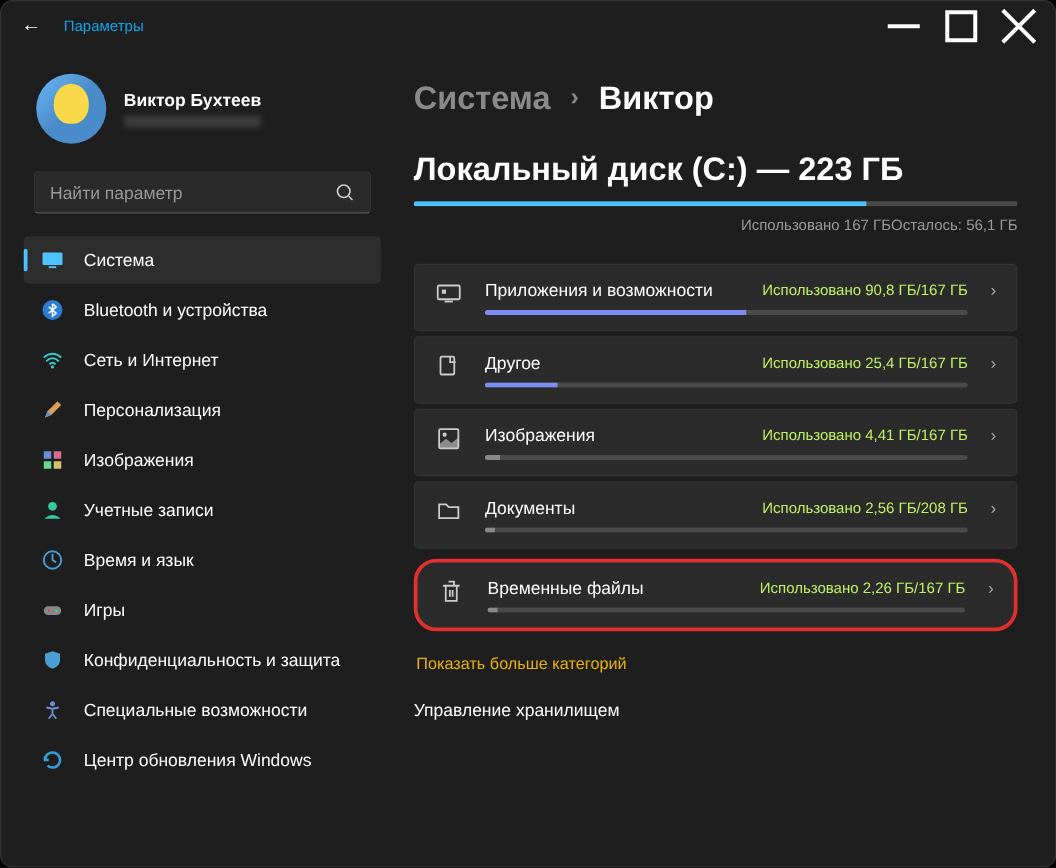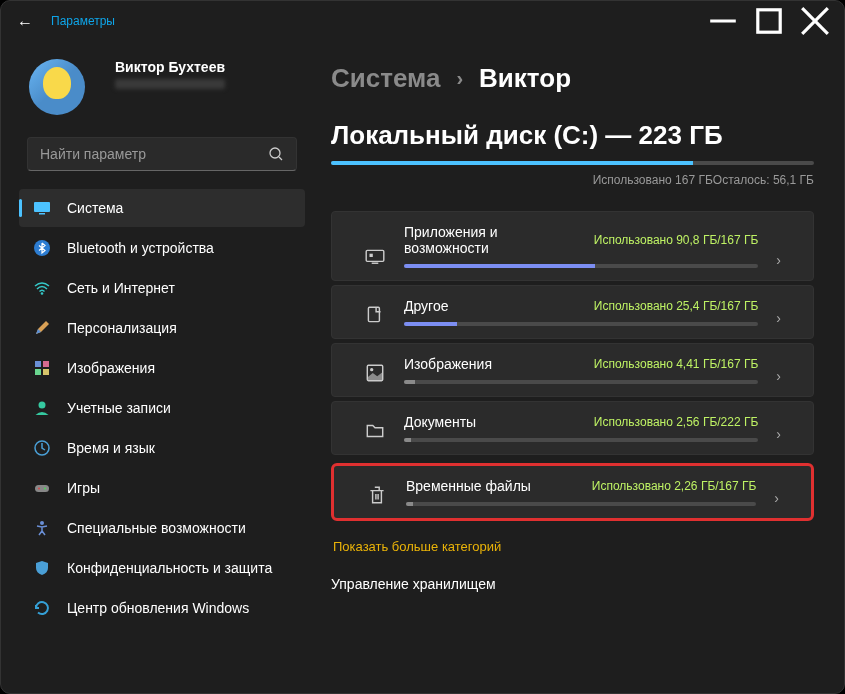--- a/index.html
+++ b/index.html
@@ -5,43 +5,43 @@
 *{margin:0;padding:0;box-sizing:border-box;font-family:'Segoe UI',Arial,sans-serif}
 body{background:#000;display:flex;align-items:center;justify-content:center;min-height:100vh}
 .window{width:845px;height:694px;background:#1e1e1e;border:1px solid #333;border-radius:10px;overflow:hidden;display:flex;flex-direction:column}
 .titlebar{height:40px;display:flex;align-items:center;padding:0 6px;color:#fff}
 .back-btn{width:36px;height:36px;display:flex;align-items:center;justify-content:center;color:#fff;cursor:pointer;font-size:16px}
 .title{font-size:12px;margin-left:8px;color:#0ea5e9}
 .win-controls{margin-left:auto;display:flex}
 .win-btn{width:46px;height:32px;display:flex;align-items:center;justify-content:center;color:#fff;font-size:11px}
 .body{flex:1;display:flex;overflow:hidden}
 .sidebar{width:310px;padding:10px 6px 0 18px;overflow-y:auto}
-.profile{display:flex;gap:30px;padding:8px 10px 18px 10px}
+.profile{display:flex;align-items:center;gap:14px;padding:8px 10px 18px 10px}
 .avatar{width:56px;height:56px;border-radius:50%;background:linear-gradient(135deg,#6ab7f5 0%,#4a8cc9 50%);position:relative;overflow:hidden}
 .avatar::after{content:"";position:absolute;left:14px;top:8px;width:28px;height:32px;background:#f9d94a;border-radius:50% 50% 45% 45%}
 .profile-name{font-size:14px;font-weight:600;color:#fff}
 .profile-email{width:110px;height:10px;background:#3a3a3a;border-radius:2px;margin-top:4px;filter:blur(2px)}
 .search{display:flex;align-items:center;background:#2a2a2a;border:1px solid #333;border-bottom:1px solid #666;border-radius:4px;height:34px;padding:0 12px;margin:4px 8px 18px 8px;color:#aaa}
 .search input{flex:1;background:transparent;border:none;color:#ccc;font-size:14px;outline:none}
 .search input::placeholder{color:#999}
 .nav{}
 .nav-item{display:flex;align-items:center;gap:16px;height:38px;padding:0 14px;border-radius:4px;color:#fff;font-size:14px;cursor:pointer;margin-bottom:2px}
 .nav-item.active{background:#2d2d2d;position:relative}
 .nav-item.active::before{content:"";position:absolute;left:0;top:10px;bottom:10px;width:3px;background:#4cc2ff;border-radius:2px}
 .nav-icon{width:18px;height:18px;display:flex;align-items:center;justify-content:center;flex-shrink:0}
 .main{flex:1;padding:22px 30px 0 20px;overflow-y:auto;color:#fff}
 .breadcrumb{display:flex;align-items:center;gap:16px;font-size:26px;font-weight:600;margin-bottom:26px}
 .breadcrumb .root{color:#8a8a8a}
 .breadcrumb .sep{color:#8a8a8a;font-size:20px}
 .disk-title{font-size:26px;font-weight:600;margin-bottom:10px}
 .disk-bar{height:4px;background:#4a4a4a;border-radius:2px;overflow:hidden;margin-bottom:8px}
 .disk-bar-fill{height:100%;background:#4cc2ff;width:75%}
 .disk-meta{display:flex;justify-content:flex-end;font-size:12px;color:#999;margin-bottom:24px}
-.category{background:#2b2b2b;border:1px solid #333;border-radius:4px;margin-bottom:4px;padding:12px 32px;display:flex;align-items:flex-end;gap:18px;cursor:pointer;position:relative}
-.category.highlight{border:3px solid #e03030;border-radius:6px;margin-top:8px}
+.category{background:#2b2b2b;border:1px solid #333;border-radius:4px;margin-bottom:4px;padding:12px 16px;display:flex;align-items:flex-start;gap:18px;cursor:pointer;position:relative}
+.category.highlight{border:3px solid #e03030;border-radius:18px;margin-top:8px}
 .cat-icon{width:22px;height:22px;color:#ddd;flex-shrink:0;display:flex;align-items:center;justify-content:center}
 .cat-body{flex:1;min-width:0}
 .cat-head{display:flex;justify-content:space-between;align-items:center;gap:10px}
 .cat-title{font-size:14px;color:#fff}
 .cat-usage{font-size:12px;color:#bef264;white-space:nowrap}
 .cat-bar{height:4px;background:#4a4a4a;border-radius:2px;margin-top:8px;overflow:hidden}
 .cat-bar-fill{height:100%;background:#7c8ef2}
 .cat-bar-fill.gray{background:#8a8a8a}
 .chev{color:#aaa;font-size:14px;flex-shrink:0}
 .more-link{color:#eab308;font-size:13px;margin:14px 0 22px 2px;display:inline-block;cursor:pointer}
@@ -169,33 +169,33 @@
                 <rect x="2" y="6" width="14" height="7" rx="3.5" fill="#888"></rect>
                 <circle cx="6" cy="9.5" r="1" fill="#d64a4a"></circle>
                 <circle cx="12" cy="9.5" r="1" fill="#4ad65a"></circle>
               </svg>
             </span>
           <span>Игры</span>
         </div>
         <div class="nav-item">
           <span class="nav-icon">
               <svg viewBox="0 0 18 18">
+                <path d="M9 2 L15 4 V9 Q15 14 9 16 Q3 14 3 9 V4 Z" fill="#4a9fd6"></path>
+              </svg>
+            </span>
+          <span>Конфиденциальность и защита</span>
+        </div>
+        <div class="nav-item">
+          <span class="nav-icon">
+              <svg viewBox="0 0 18 18">
                 <circle cx="9" cy="4" r="2" fill="#6a8fd6"></circle>
                 <path d="M4 7 L9 8 L14 7 M9 8 V12 L6 16 M9 12 L12 16" fill="none" stroke="#6a8fd6" stroke-width="1.5"></path>
               </svg>
             </span>
           <span>Специальные возможности</span>
-        </div>
-        <div class="nav-item">
-          <span class="nav-icon">
-              <svg viewBox="0 0 18 18">
-                <path d="M9 2 L15 4 V9 Q15 14 9 16 Q3 14 3 9 V4 Z" fill="#4a9fd6"></path>
-              </svg>
-            </span>
-          <span>Конфиденциальность и защита</span>
         </div>
         <div class="nav-item">
           <span class="nav-icon">
               <svg viewBox="0 0 18 18">
                 <path d="M3 9 A6 6 0 1 1 5 13.5" fill="none" stroke="#35a0d6" stroke-width="2"></path>
                 <path d="M3 6 V9 H6" fill="none" stroke="#35a0d6" stroke-width="2"></path>
               </svg>
             </span>
           <span>Центр обновления Windows</span>
         </div>
@@ -277,21 +277,21 @@
           </div>
           <div class="category">
             <span class="cat-icon">
               <svg viewBox="0 0 20 20">
                 <path d="M3 5 H8 L10 7 H17 V15 H3 Z" fill="none" stroke="#ccc" stroke-width="1.3"></path>
               </svg>
             </span>
             <div class="cat-body">
               <div class="cat-head">
                 <span class="cat-title">Документы</span>
-                <span class="cat-usage">Использовано 2,56 ГБ/222 ГБ</span>
+                <span class="cat-usage">Использовано 2,56 ГБ/208 ГБ</span>
               </div>
               <div class="cat-bar">
                 <div class="cat-bar-fill gray" style="width:2%"></div>
               </div>
             </div>
             <span class="chev">›</span>
           </div>
           <div class="category highlight">
             <span class="cat-icon">
               <svg viewBox="0 0 20 20">

